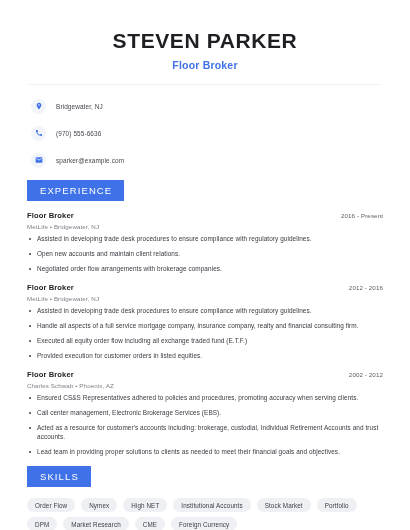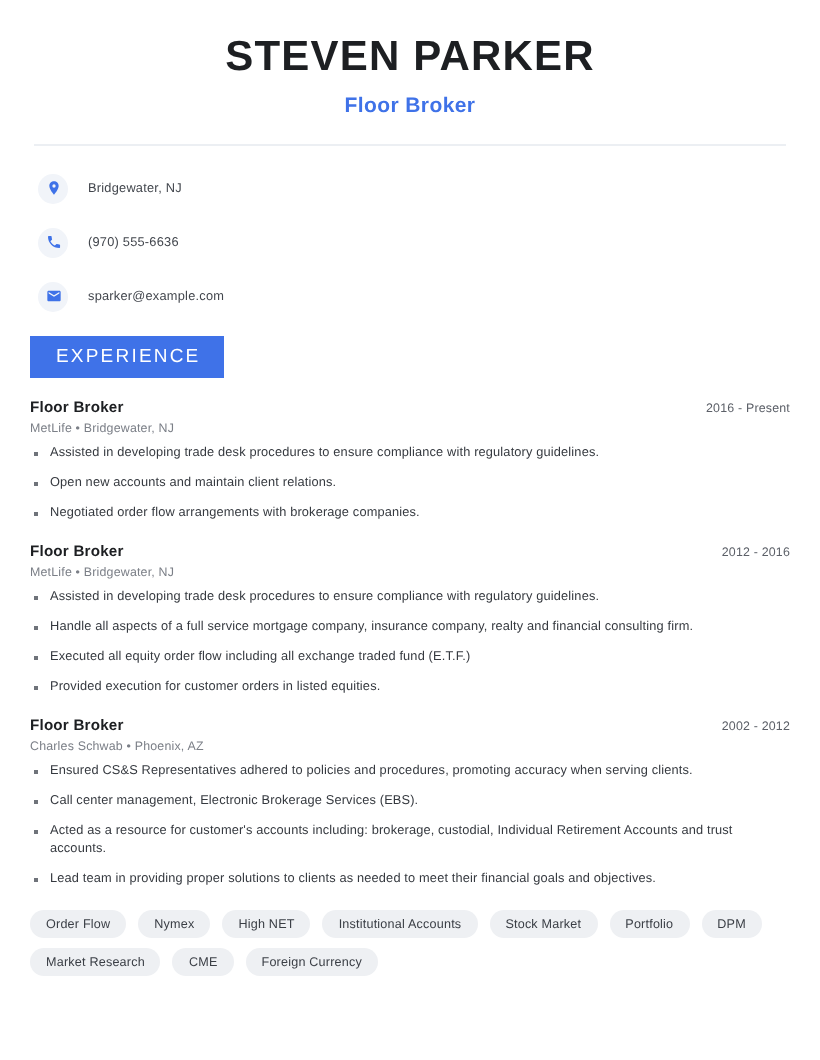--- a/index.html
+++ b/index.html
@@ -11,21 +11,21 @@
     height: 530px;
     background: #ffffff;
     font-family: "Liberation Sans", sans-serif;
     color: #2b2b2b;
     overflow: hidden;
   }
   .page {
     width: 410px;
     height: 530px;
     box-sizing: border-box;
-    padding: 0;
+    padding: 12px;
     position: relative;
   }
 
   
   .header {
     text-align: center;
     padding-top: 17px;
   }
   .name {
     font-size: 21px;
@@ -251,20 +251,21 @@
           <li>Call center management, Electronic Brokerage Services (EBS).</li>
           <li>Acted as a resource for customer's accounts including: brokerage, custodial, Individual Retirement Accounts and trust accounts.</li>
           <li>Lead team in providing proper solutions to clients as needed to meet their financial goals and objectives.</li>
         </ul>
       </div>
 
     </div>
   </div>
 
   <div class="section">
+    <div class="section-badge">SKILLS</div>
 
     <div class="skills-wrap">
       <span class="chip">Order Flow</span>
       <span class="chip">Nymex</span>
       <span class="chip">High NET</span>
       <span class="chip">Institutional Accounts</span>
       <span class="chip">Stock Market</span>
       <span class="chip">Portfolio</span>
       <span class="chip">DPM</span>
       <span class="chip">Market Research</span>

